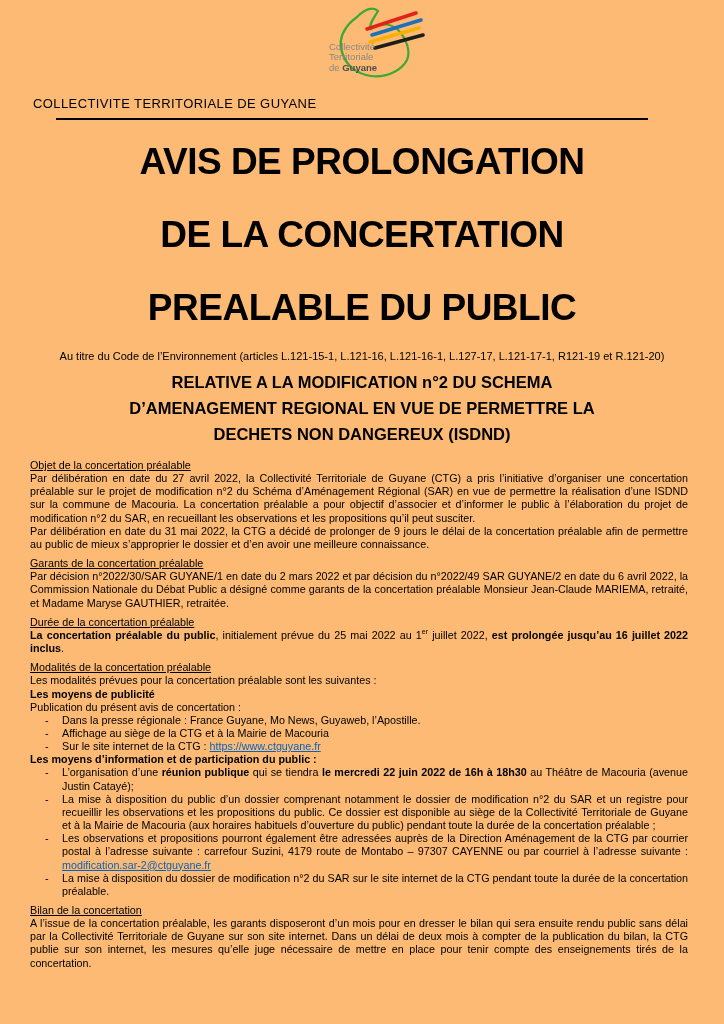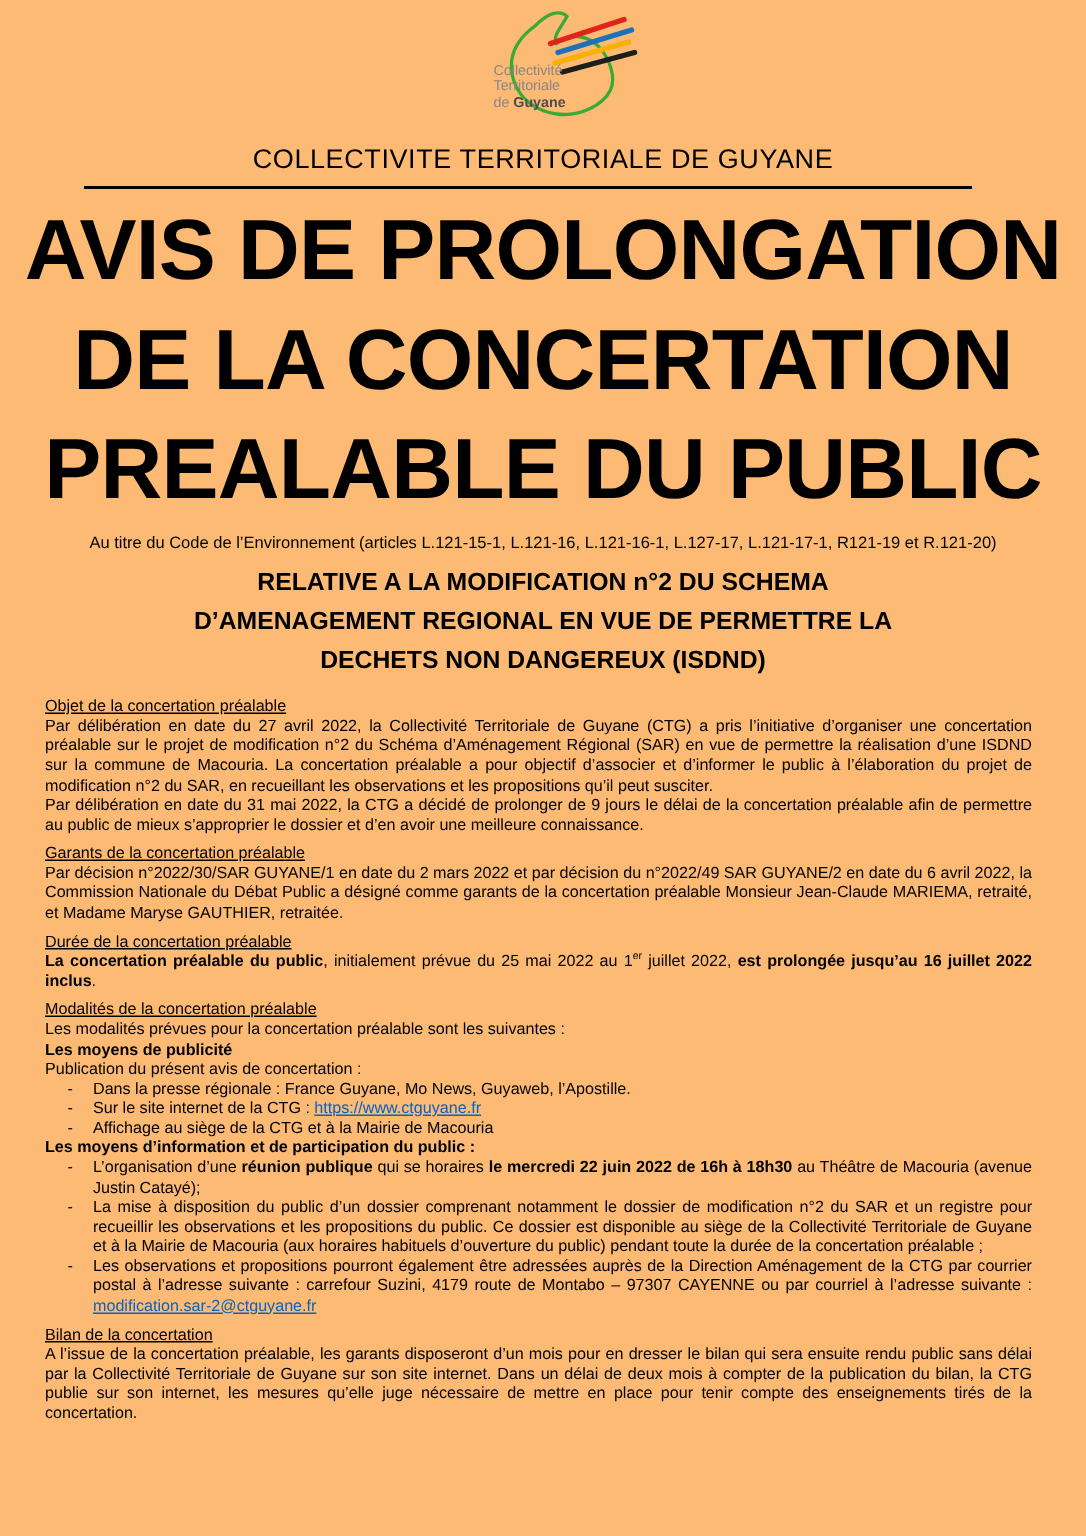--- a/index.html
+++ b/index.html
@@ -7,24 +7,24 @@
     position:relative; width:724px; height:1024px; margin:0 auto;
     background:#fdba74; color:#000;
     font-family:"Liberation Sans", sans-serif;
     overflow:hidden;
   }
   .logo-wrap { display:flex; justify-content:center; padding-top:4px; }
   .logo-wrap svg { transform:translateX(14px); }
   .logo-txt { font-size:9.5px; fill:#878787; font-family:"Liberation Sans",sans-serif; }
   .logo-txt-bold { font-weight:bold; fill:#4d4d4d; }
 
-  .org-title { text-align:center; font-size:18px; letter-spacing:0.4px; margin-top:12px; }
+  .org-title { font-size:13px; letter-spacing:0.4px; margin-top:12px;padding-left:33px; }
   .rule { height:0; border-top:2.5px solid #000; width:592px; margin:7px 0 0 56px; }
 
-  .main-title { text-align:center; font-weight:bold; font-size:57px; line-height:73px; margin-top:5px; letter-spacing:-0.5px; }
+  .main-title { text-align:center; font-weight:bold; font-size:37px; line-height:73px; margin-top:5px; letter-spacing:-0.5px; }
   .legal { text-align:center; font-size:11px; margin-top:6px; }
   .subtitle { text-align:center; font-weight:bold; font-size:16.5px; line-height:26px; margin-top:7px; }
 
   .body { margin:9px 36px 0 30px; font-size:10.75px; line-height:13.15px; text-align:justify; }
   .sec-h { text-decoration:underline; margin:6px 0 0 0; }
   .sec-h.first { margin-top:12px; }
   .para { margin:0; }
   .bi-h { margin:0; font-weight:bold; }
   .bullet { position:relative; padding-left:32px; margin:0; }
   .bullet::before { content:"-"; position:absolute; left:15px; top:0; }
@@ -80,25 +80,26 @@
 
     <p class="sec-h">Durée de la concertation préalable</p>
     <p class="para"><span class="b">La concertation préalable du public</span><span>, initialement prévue du 25 mai 2022 au 1</span><sup class="ord">er</sup><span> juillet 2022, </span><span class="b">est prolongée jusqu’au 16 juillet 2022 inclus</span><span>.</span></p>
 
     <p class="sec-h">Modalités de la concertation préalable</p>
     <p class="para">Les modalités prévues pour la concertation préalable sont les suivantes :</p>
 
     <p class="bi-h">Les moyens de publicité</p>
     <p class="para">Publication du présent avis de concertation :</p>
     <p class="bullet">Dans la presse régionale : France Guyane, Mo News, Guyaweb, l’Apostille.</p>
+    <p class="bullet">Affichage au siège de la CTG et à la Mairie de Macouria</p>
     <p class="bullet"><span>Sur le site internet de la CTG : </span><a class="lnk">https://www.ctguyane.fr</a></p>
-    <p class="bullet">Affichage au siège de la CTG et à la Mairie de Macouria</p>
 
     <p class="bi-h">Les moyens d’information et de participation du public :</p>
-    <p class="bullet"><span>L’organisation d’une </span><span class="b">réunion publique</span><span> qui se horaires </span><span class="b">le mercredi 22 juin 2022 de 16h à 18h30</span><span> au Théâtre de Macouria (avenue Justin Catayé);</span></p>
+    <p class="bullet"><span>L’organisation d’une </span><span class="b">réunion publique</span><span> qui se tiendra </span><span class="b">le mercredi 22 juin 2022 de 16h à 18h30</span><span> au Théâtre de Macouria (avenue Justin Catayé);</span></p>
     <p class="bullet">La mise à disposition du public d’un dossier comprenant notamment le dossier de modification n°2 du SAR et un registre pour recueillir les observations et les propositions du public. Ce dossier est disponible au siège de la Collectivité Territoriale de Guyane et à la Mairie de Macouria (aux horaires habituels d’ouverture du public) pendant toute la durée de la concertation préalable ;</p>
     <p class="bullet"><span>Les observations et propositions pourront également être adressées auprès de la Direction Aménagement de la CTG par courrier postal à l’adresse suivante : carrefour Suzini, 4179 route de Montabo – 97307 CAYENNE ou par courriel à l’adresse suivante : </span><a class="lnk">modification.sar-2@ctguyane.fr</a></p>
+    <p class="bullet">La mise à disposition du dossier de modification n°2 du SAR sur le site internet de la CTG pendant toute la durée de la concertation préalable.</p>
 
     <p class="sec-h">Bilan de la concertation</p>
     <p class="para">A l’issue de la concertation préalable, les garants disposeront d’un mois pour en dresser le bilan qui sera ensuite rendu public sans délai par la Collectivité Territoriale de Guyane sur son site internet. Dans un délai de deux mois à compter de la publication du bilan, la CTG publie sur son internet, les mesures qu’elle juge nécessaire de mettre en place pour tenir compte des enseignements tirés de la concertation.</p>
 
   </div>
 </div>
 
 </body></html>

